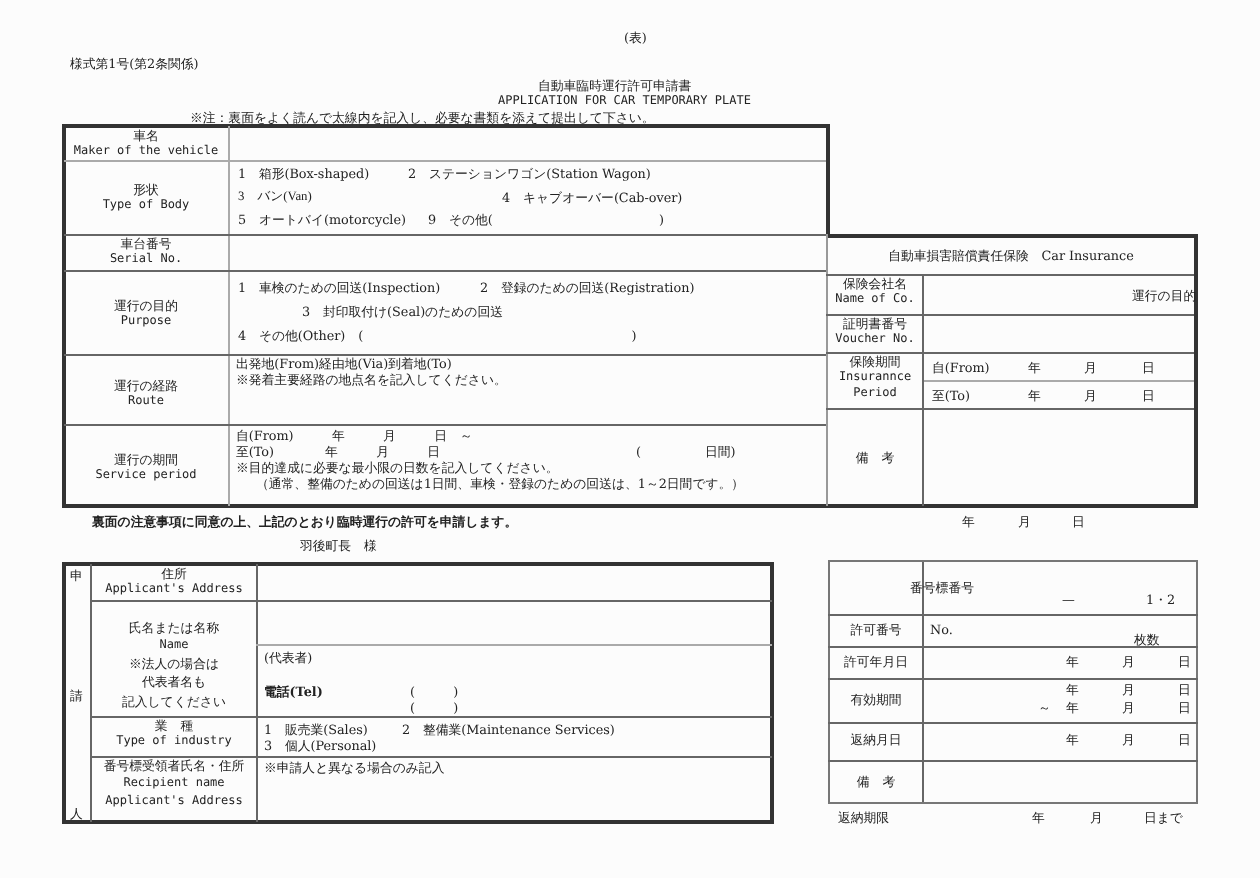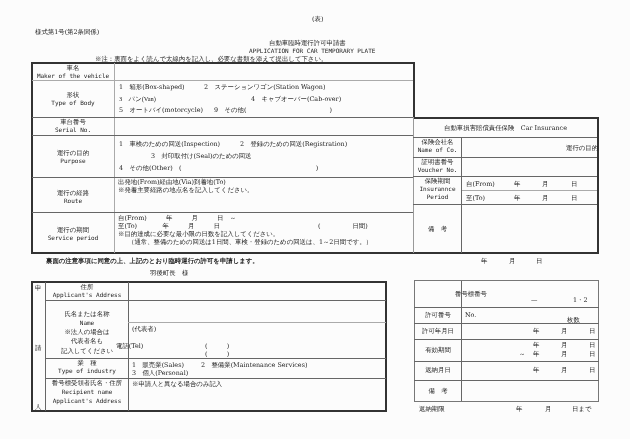--- a/index.html
+++ b/index.html
@@ -156,21 +156,21 @@
 
   <div class="lbl" style="left:46px;top:310px;width:82px;line-height:1.45;">
     <div>氏名または名称</div>
     <div class="mono">Name</div>
     <div>※法人の場合は</div>
     <div>代表者名も</div>
     <div>記入してください</div>
   </div>
   <div class="field" style="left:129px;top:301px;width:256px;height:20px;"></div>
   <div class="txt" style="left:132px;top:325px;">(代表者)</div>
-  <div class="txt" style="left:116px;top:342px;">電話(Tel)</div>
+  <div class="txt" style="left:132px;top:342px;font-weight:bold;">電話(Tel)</div>
   <div class="txt" style="left:205px;top:342px;">(　　　)</div>
   <div class="txt" style="left:205px;top:350px;">(　　　)</div>
 
   <div class="lbl" style="left:46px;top:359px;width:82px;">
     <div>業　種</div>
     <div class="mono">Type of industry</div>
   </div>
   <div class="txt" style="left:132px;top:361px;">1　販売業(Sales)</div>
   <div class="txt" style="left:201px;top:361px;">2　整備業(Maintenance Services)</div>
   <div class="txt" style="left:132px;top:369px;">3　個人(Personal)</div>

